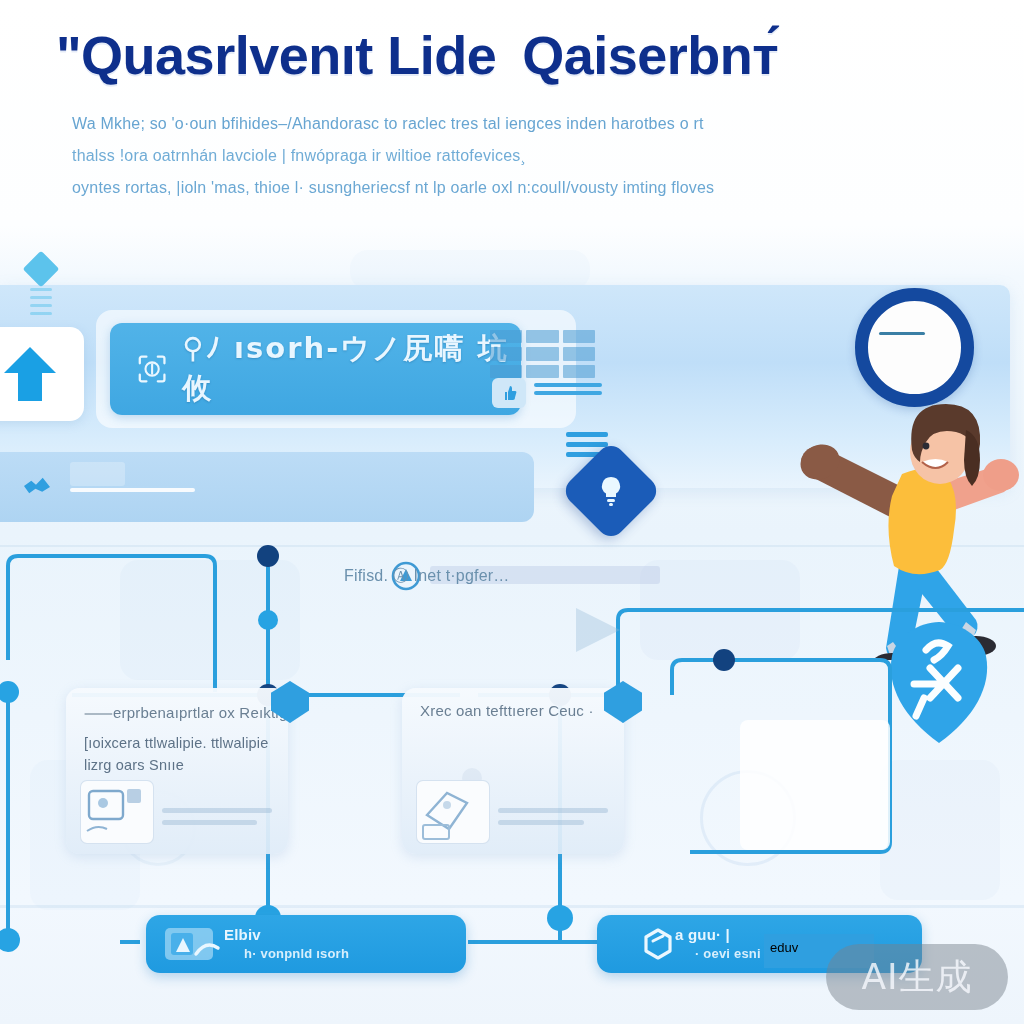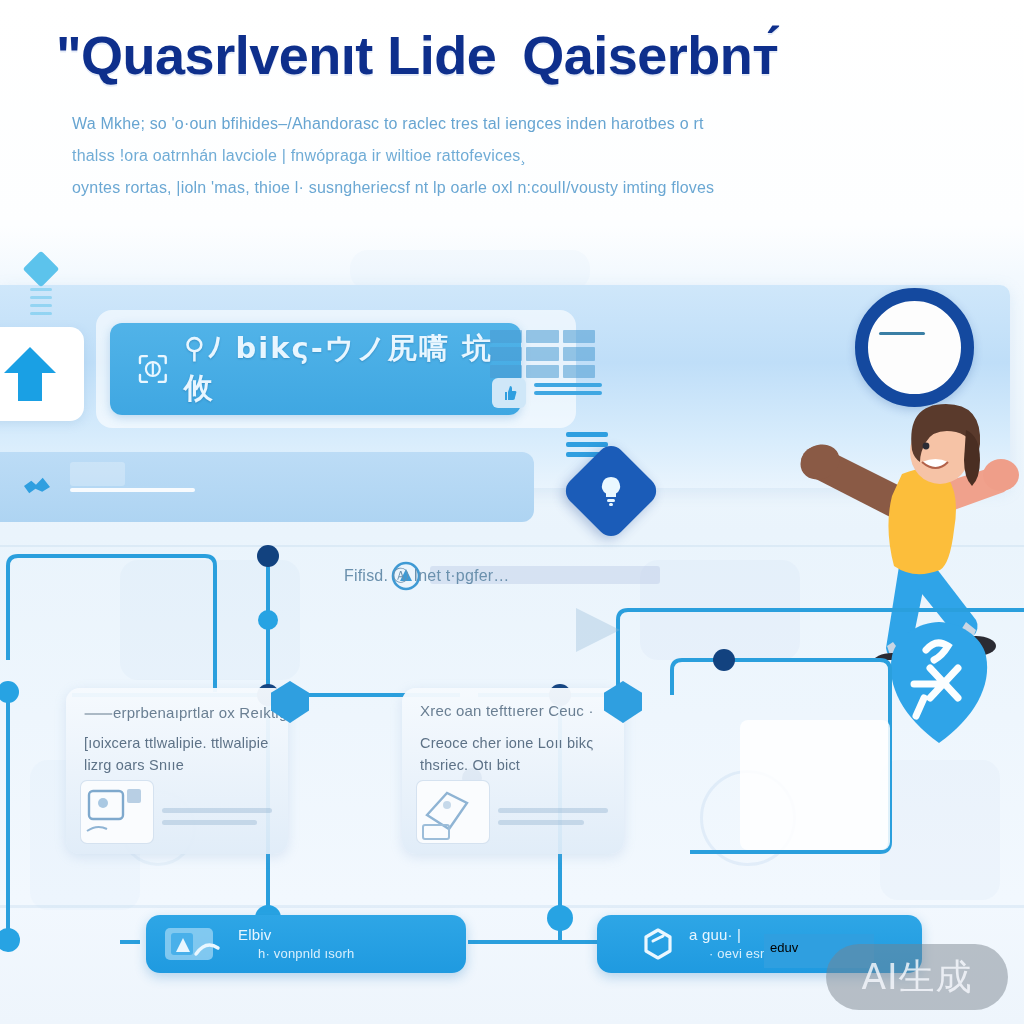--- a/index.html
+++ b/index.html
@@ -184,21 +184,21 @@
   .btn{
     position:absolute;height:58px;border-radius:14px;
     background:linear-gradient(180deg,#2ea6e6 0%,#1f9ae0 100%);
     box-shadow:0 4px 12px rgba(40,130,195,.3);
     display:flex;align-items:center;
   }
   .btnA{left:146px;top:915px;width:320px;}
   .btnB{left:597px;top:915px;width:325px;}
   .btn-ico{width:62px;height:40px;margin-left:16px;flex:0 0 auto;}
   .btn-ico2{width:34px;height:34px;margin-left:44px;flex:0 0 auto;}
-  .btn-txt{margin-left:14px;color:#e7f6ff;font-size:15px;line-height:19px;letter-spacing:.2px;white-space:nowrap;}
+  .btn-txt{color:#e7f6ff;font-size:15px;line-height:19px;letter-spacing:.2px;white-space:nowrap;font-weight:bold;}
   .btn-txt .s{display:block;font-size:13px;opacity:.92;padding-left:20px;}
 
   
   .wm{
     position:absolute;right:16px;bottom:14px;
     width:182px;height:66px;border-radius:33px;
     background:rgba(120,130,140,.48);
     display:flex;align-items:center;justify-content:center;
   }
   .wm span{
@@ -262,21 +262,21 @@
       <path d="M28 2 L54 28 L40 28 L40 56 L16 56 L16 28 L2 28 Z" fill="#1aa0e4"></path>
     </svg>
   </div>
 
   <div class="pill">
     <svg width="34" height="34" viewBox="0 0 34 34">
       <path d="M4 11 V6 a2 2 0 0 1 2-2 h5 M23 4 h5 a2 2 0 0 1 2 2 v5 M30 23 v5 a2 2 0 0 1-2 2 h-5 M11 30 H6 a2 2 0 0 1-2-2 v-5" fill="none" stroke="#eaf7ff" stroke-width="2.4" stroke-linecap="round"></path>
       <circle cx="17" cy="17" r="7" fill="none" stroke="#eaf7ff" stroke-width="2.2"></circle>
       <path d="M17 12 v10" stroke="#eaf7ff" stroke-width="2.2" stroke-linecap="round"></path>
     </svg>
-    <span class="gl">⚲ﾉ bikς‐ウノ尻嚆 坑攸</span>
+    <span class="gl">⚲ﾉ ısorh‐ウノ尻嚆 坑攸</span>
   </div>
 
   <div class="glyphgrid">
     <i></i>
       <i></i>
       <i></i>
       <i></i>
       <i></i>
       <i></i>
       <i></i>
@@ -397,24 +397,20 @@
     </div>
     <div class="tlines">
         <i style="width:100%"></i>
         <i style="width:86%"></i>
       </div>
   </div>
   <div class="card-pin" style="left:271px;top:681px;"></div>
 
   <div class="card cardB">
     <div class="ch">Xrec oan tefttıerer Ceuc ·</div>
-    <div class="cb">
-      <div>Creoce cher ione  Loıı bikς</div>
-      <div>thsriec. Otı bict</div>
-    </div>
     <div class="thumb">
       <svg viewBox="0 0 72 62" width="72" height="62">
         <path d="M10 34 L30 12 l20 10 l-18 26 z" fill="none" stroke="#8fb4d4" stroke-width="2.4"></path>
         <circle cx="30" cy="24" r="4" fill="#c6d9ea"></circle>
         <rect x="6" y="44" width="26" height="14" rx="2" fill="none" stroke="#9cbdd9" stroke-width="2"></rect>
       </svg>
     </div>
     <div class="tlines">
         <i style="width:100%"></i>
         <i style="width:78%"></i>

